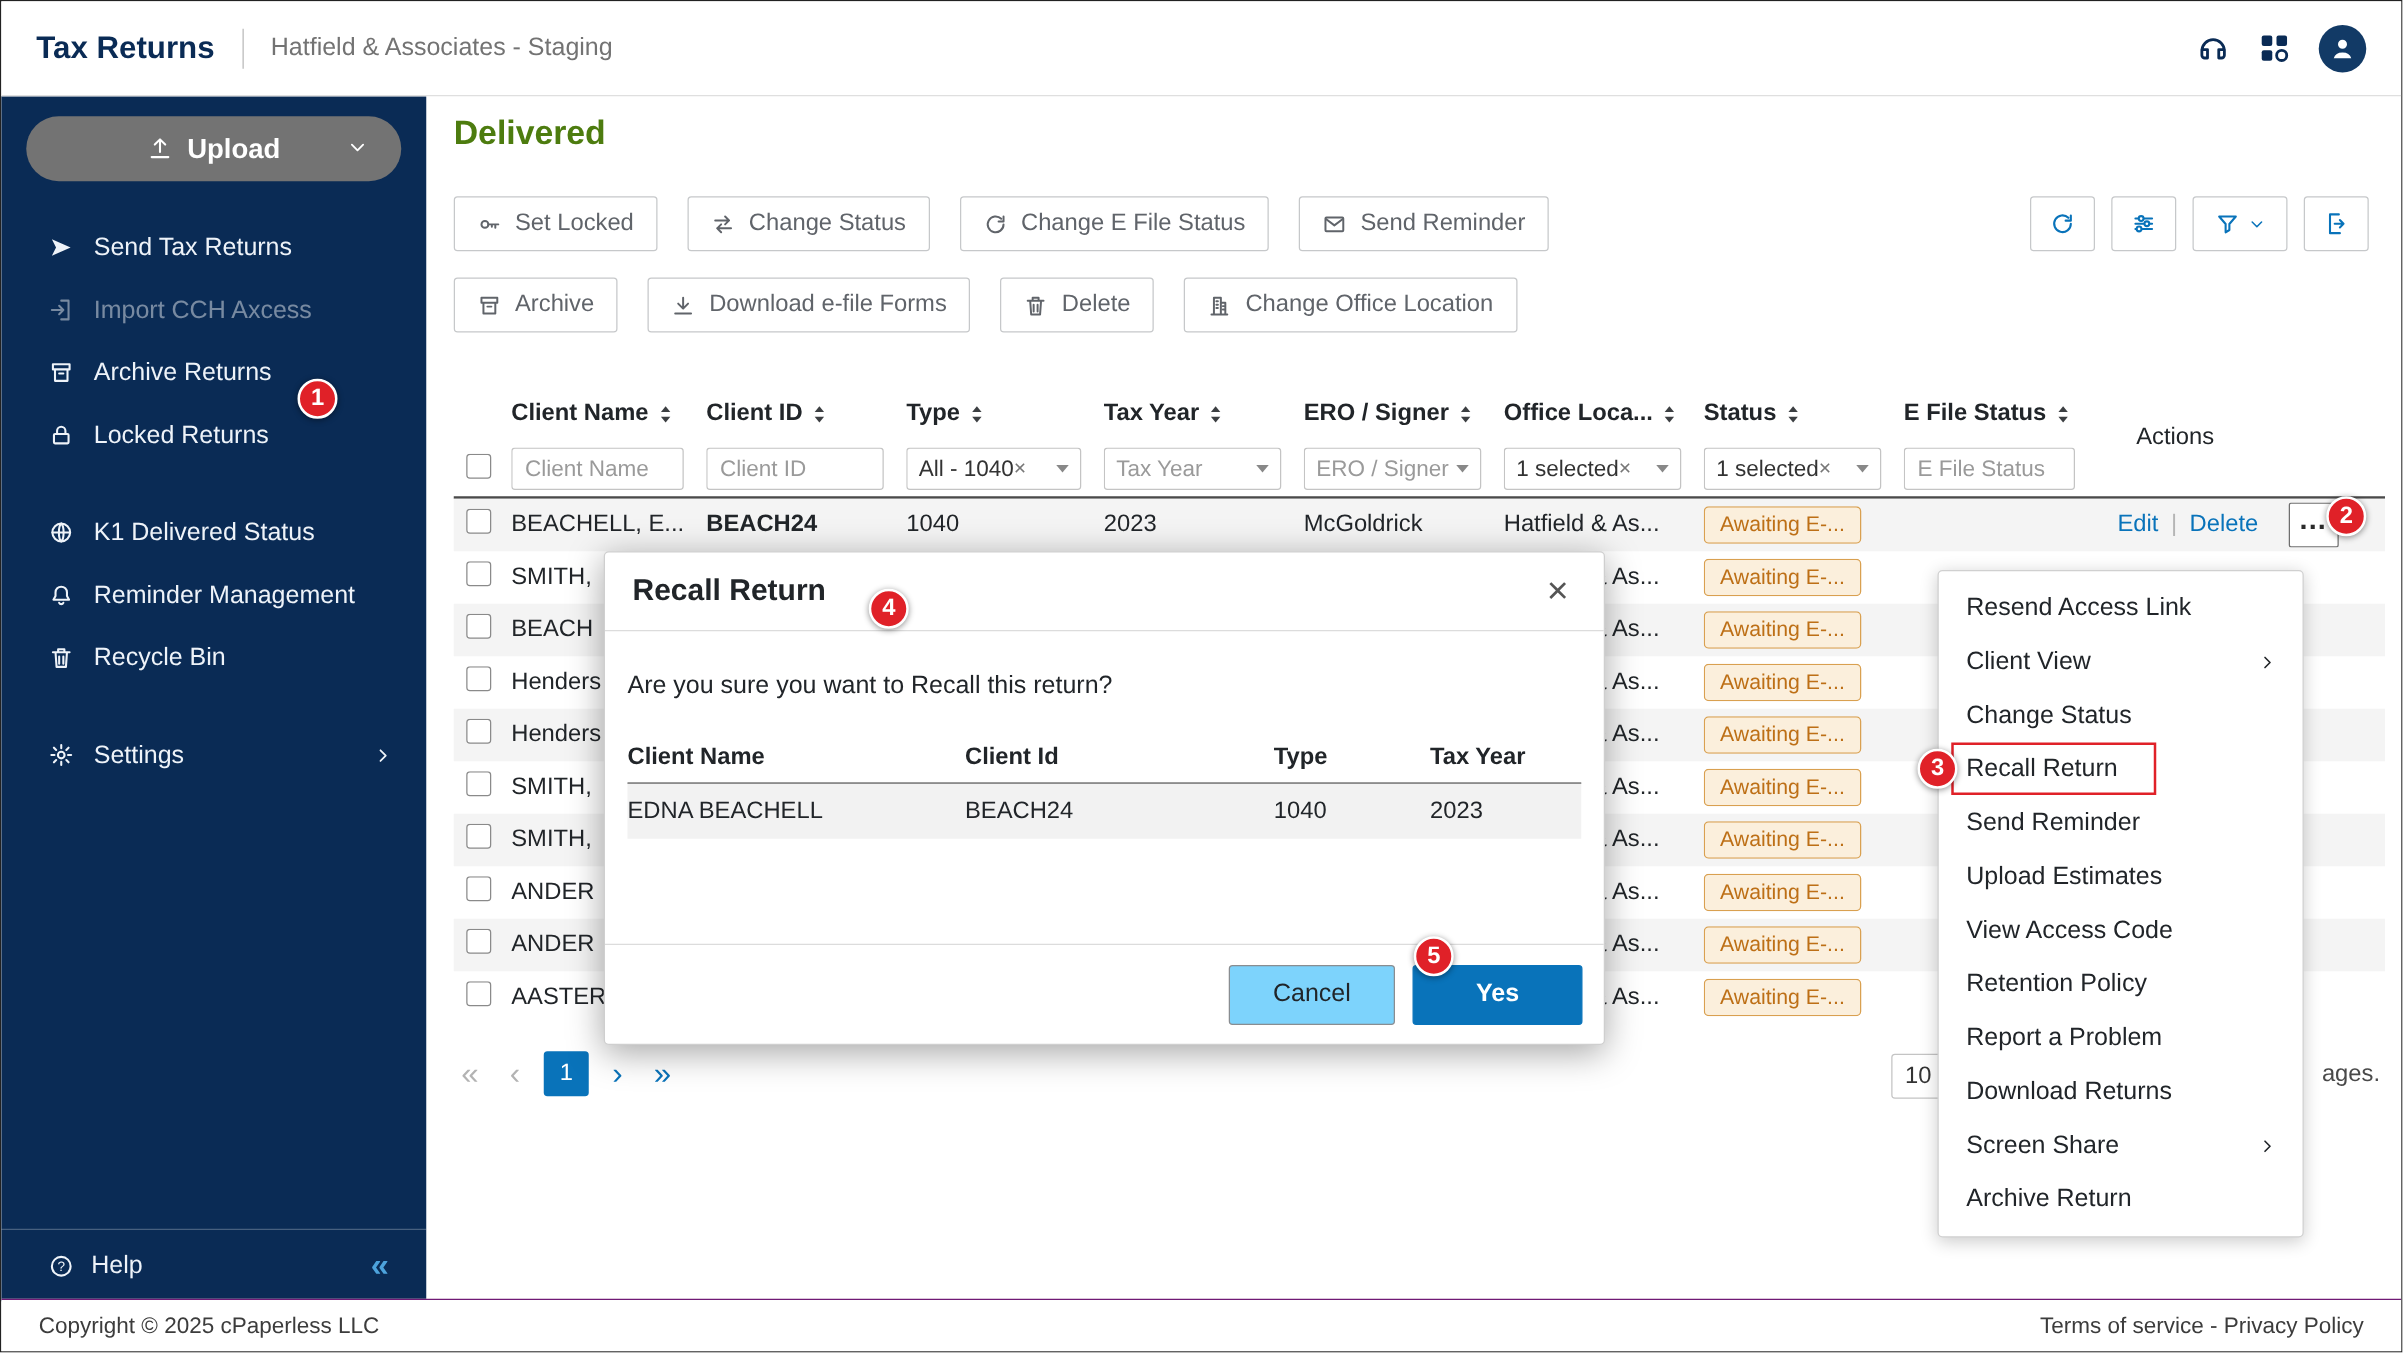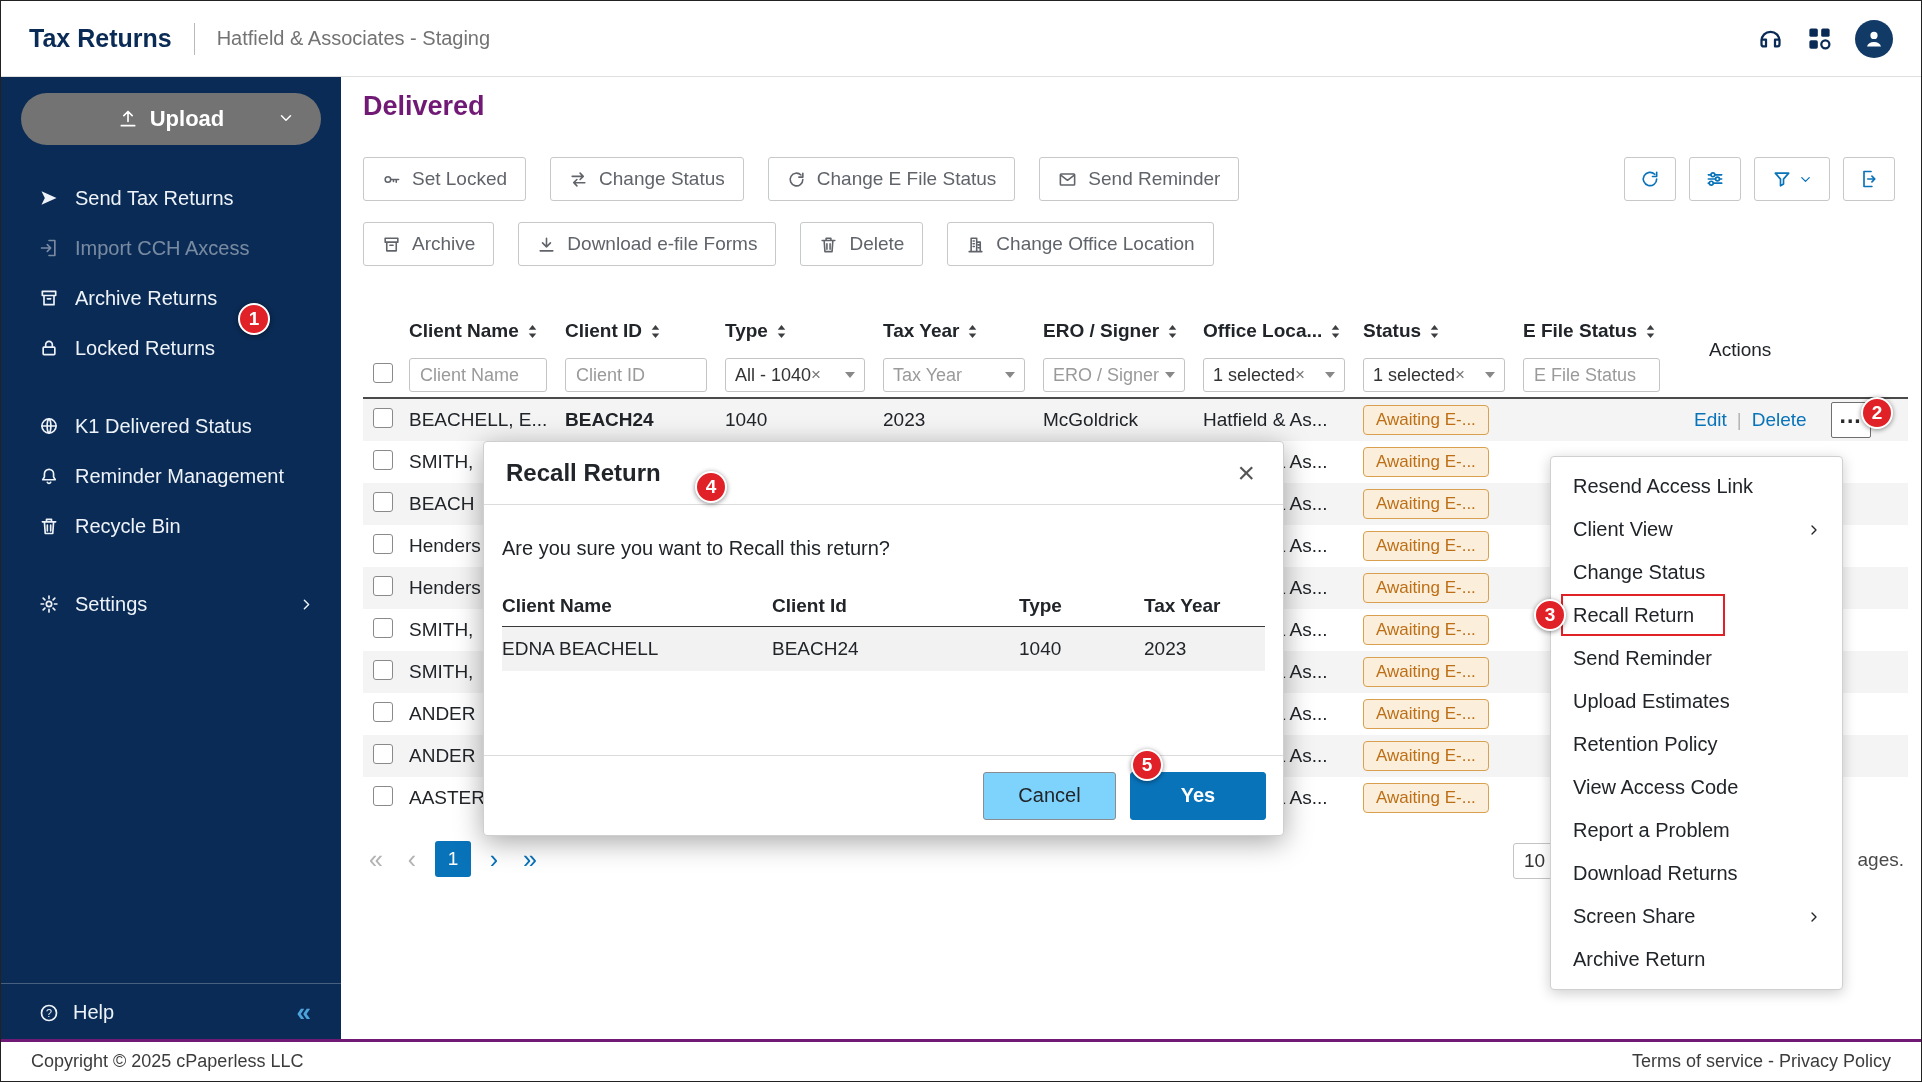--- a/index.html
+++ b/index.html
@@ -21,21 +21,21 @@
   .nav{position:absolute;left:0;top:96px;width:100%;}
   .nav-item{height:50px;display:flex;align-items:center;gap:16px;padding:0 0 0 38px;color:#eef3f9;font-size:20px;cursor:pointer;position:relative;}
   .nav-item.active{background:#175084;}
   .nav-item.disabled{color:rgba(255,255,255,0.45);}
   .nav-gap{height:28px;}
   .nav-item .chevr{margin-left:auto;margin-right:26px;}
   .help-row{position:absolute;left:0;bottom:0;width:100%;height:58px;border-top:1px solid rgba(255,255,255,0.25);display:flex;align-items:center;gap:14px;padding-left:38px;color:#eef3f9;font-size:20px;box-sizing:border-box;cursor:pointer;}
   .collapse{margin-left:auto;margin-right:30px;color:#4da3dc;font-size:26px;font-weight:700;cursor:pointer;}
   
   .main{position:absolute;left:340px;top:76px;right:0;bottom:42px;background:#fff;overflow:hidden;}
-  .pg-title{position:absolute;left:22px;top:14px;font-size:27px;font-weight:600;color:#701a75;margin:0;}
+  .pg-title{position:absolute;left:22px;top:14px;font-size:27px;font-weight:600;color:#4d7c0f;margin:0;}
   .toolbar{position:absolute;left:22px;display:flex;gap:24px;}
   .t1{top:80px;} .t2{top:145px;}
   .tbtn{display:inline-flex;align-items:center;gap:11px;height:44px;padding:0 18px;background:#fff;border:1px solid #c6c8ca;border-radius:3px;color:#60646a;font-size:19px;cursor:pointer;font-family:inherit;}
   .tbtn svg.i{width:19px;height:19px;}
   .rtools{position:absolute;right:26px;top:80px;display:flex;gap:13px;}
   .icon-btn{min-width:52px;height:44px;border:1px solid #c6c8ca;border-radius:3px;background:#fff;color:#0973ba;display:flex;align-items:center;justify-content:center;gap:6px;cursor:pointer;padding:0 8px;}
   
   .gridc{display:grid;grid-template-columns:46px 156px 160px 158px 160px 160px 160px 160px 155px 1fr;align-items:center;}
   .thead{position:absolute;left:22px;top:234px;width:1545px;height:40px;}
   .th{display:flex;align-items:center;font-size:19px;font-weight:700;color:#212529;cursor:pointer;white-space:nowrap;overflow:hidden;}
@@ -79,21 +79,21 @@
   .btn-cancel{width:133px;height:48px;background:#7dd3fc;border:1px solid #898d91;border-radius:3px;font-size:20px;color:#212529;cursor:pointer;font-family:inherit;}
   .btn-yes{width:136px;height:48px;background:#0973ba;border:1px solid #0973ba;border-radius:3px;font-size:20px;color:#fff;font-weight:600;cursor:pointer;font-family:inherit;}
   
   .cmenu{position:absolute;left:1549px;top:455px;width:293px;background:#fff;border:1px solid #d0d0d0;border-radius:4px;box-shadow:0 3px 14px rgba(0,0,0,0.2);z-index:50;padding:8px 0;box-sizing:border-box;}
   .cm-item{height:43px;display:flex;align-items:center;padding:0 20px 0 22px;font-size:20px;color:#212529;cursor:pointer;}
   .cm-item .chevr{margin-left:auto;color:#212529;}
   
   .step{position:absolute;width:32px;height:32px;border-radius:50%;background:#e02128;color:#fff;font-size:19px;font-weight:700;display:flex;align-items:center;justify-content:center;border:2px solid #fff;box-shadow:0 1px 5px rgba(0,0,0,0.45);z-index:70;box-sizing:border-box;}
   .annot-box{position:absolute;left:1560px;top:593px;width:164px;height:42px;border:2px solid #e02128;z-index:60;pointer-events:none;box-sizing:border-box;}
   
-  .footer{position:absolute;left:0;bottom:0;width:100%;height:42px;background:#fff;border-top:3px solid #701a75;display:flex;align-items:center;justify-content:space-between;padding:0 30px;box-sizing:border-box;font-size:18px;color:#3c3c3c;z-index:20;}
+  .footer{position:absolute;left:0;bottom:0;width:100%;height:42px;background:#fff;border-top:1px solid #701a75;display:flex;align-items:center;justify-content:space-between;padding:0 30px;box-sizing:border-box;font-size:18px;color:#3c3c3c;z-index:20;}
   .footer a{color:#3c3c3c;text-decoration:none;}
 </style>
 </head>
 <body>
 
 <div class="app">
 
   <header class="topbar">
     <div class="brand">Tax Returns</div>
     <div class="tb-div"></div>
@@ -568,24 +568,24 @@
     <div class="cm-item">
         <span>Recall Return</span>
       </div>
     <div class="cm-item">
         <span>Send Reminder</span>
       </div>
     <div class="cm-item">
         <span>Upload Estimates</span>
       </div>
     <div class="cm-item">
+        <span>View Access Code</span>
+      </div>
+    <div class="cm-item">
         <span>Retention Policy</span>
-      </div>
-    <div class="cm-item">
-        <span>View Access Code</span>
       </div>
     <div class="cm-item">
         <span>Report a Problem</span>
       </div>
     <div class="cm-item">
         <span>Download Returns</span>
       </div>
     <div class="cm-item">
         <span>Screen Share</span>
         <svg class="i chevr" viewBox="0 0 24 24" style="width:16px;height:16px;">

